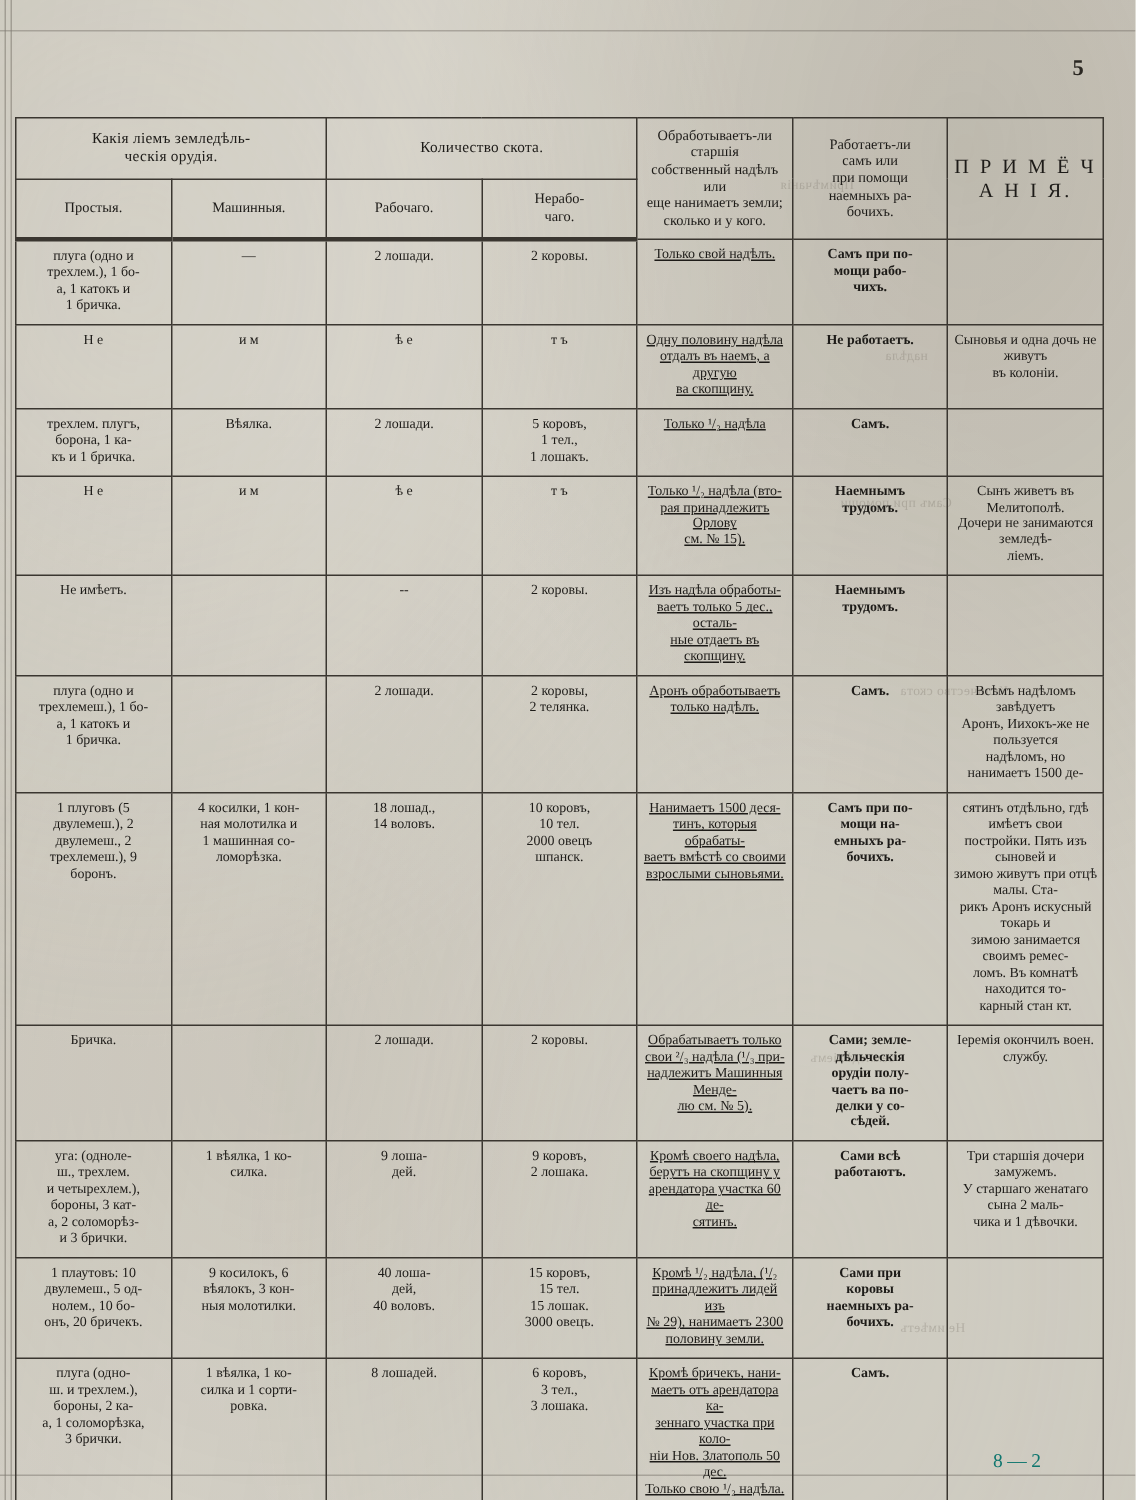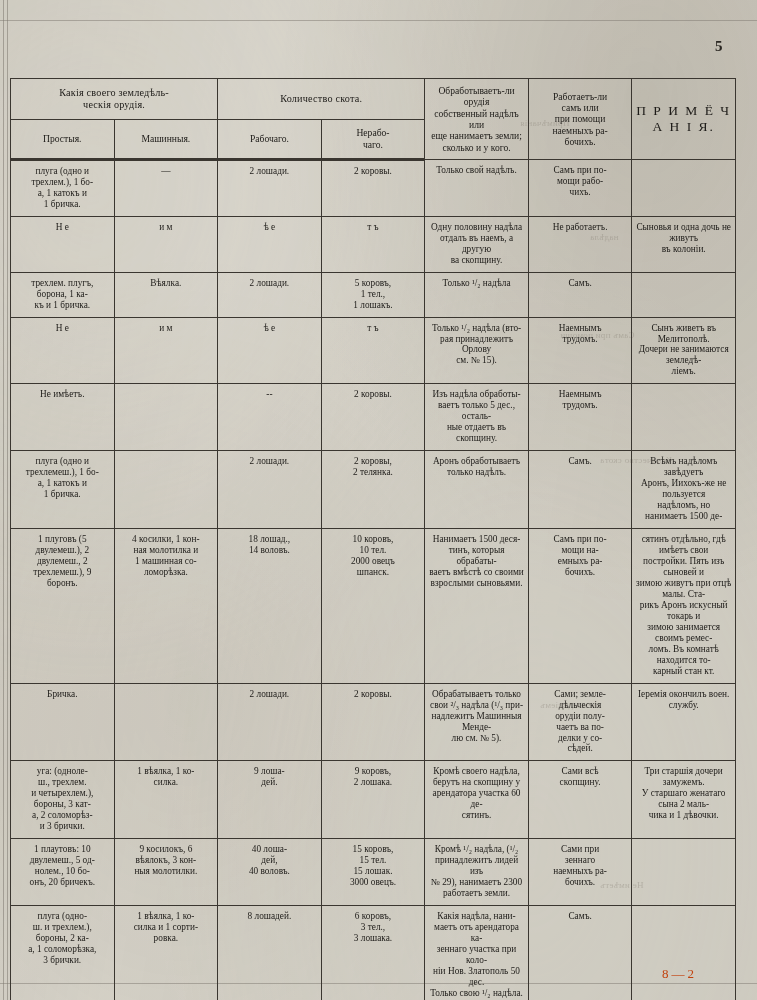--- a/index.html
+++ b/index.html
@@ -26,21 +26,21 @@
   }
   .page{position:absolute;inset:0;}
 
   .folio{
     position:absolute;top:38px;right:34px;
     font-size:15px;font-weight:bold;letter-spacing:.5px;
     color:#2a2722;
   }
   .folio-bottom{
     position:absolute;bottom:18px;right:60px;
-    font-size:13px;letter-spacing:3px;color:#c2410c;
+    font-size:13px;letter-spacing:3px;color:#0f766e;
   }
 
   
   .rule-v{position:absolute;top:0;bottom:0;width:1px;background:#7d7870;opacity:.55;}
   .rule-h{position:absolute;left:0;right:0;height:1px;background:#7d7870;opacity:.5;}
 
   
   .ghost{
     position:absolute;
     color:#8d8madd;
@@ -74,22 +74,22 @@
     padding:6px 3px;
   }
   .hdr-main{font-size:10.2px;letter-spacing:.2px;}
   .hdr-sub{font-size:9.6px;}
   .prim{font-size:13.5px;letter-spacing:2px;font-weight:normal;}
   .thickb{border-bottom:3px solid #3a3630 !important;}
   td.c1{width:90px;text-align:left;padding-left:4px;}
   td.c2{width:92px;}
   td.c3{width:62px;}
   td.c4{width:62px;margin-left:10px;}
-  td.c5{width:118px;}
-  td.c6{width:78px;}
+  td.c5{width:118px;text-decoration:underline;}
+  td.c6{width:78px;font-weight:bold;}
   td.c7{width:216px;text-align:left;padding-left:6px;}
   .ctr{text-align:center;}
 </style>
 </head>
 <body>
 
 <div class="page">
 
   <div class="grain"></div>
 
@@ -104,28 +104,28 @@
   <div class="ghost" style="top:455px;left:600px;">Количество скота</div>
   <div class="ghost" style="top:700px;left:540px;">земледѣліемъ</div>
   <div class="ghost" style="top:880px;left:600px;">Не имѣетъ</div>
 
   <div class="folio">5</div>
 
   <table class="reg">
     <thead>
       <tr>
         <th colspan="2" class="hdr-main">
-          <div>Какія своего земледѣль-</div>
+          <div>Какія ліемъ земледѣль-</div>
           <div>ческія орудія.</div>
         </th>
         <th colspan="2" class="hdr-main">
           <div>Количество скота.</div>
         </th>
         <th rowspan="2" class="hdr-sub">
-          <div>Обработываетъ-ли орудія</div>
+          <div>Обработываетъ-ли старшія</div>
           <div>собственный надѣлъ или</div>
           <div>еще нанимаетъ земли;</div>
           <div>сколько и у кого.</div>
         </th>
         <th rowspan="2" class="hdr-sub">
           <div>Работаетъ-ли</div>
           <div>самъ или</div>
           <div>при помощи</div>
           <div>наемныхъ ра-</div>
           <div>бочихъ.</div>
@@ -401,21 +401,21 @@
             <div>2 лошака.</div>
           </td>
           <td class="c5 ctr">
             <div>Кромѣ своего надѣла,</div>
             <div>берутъ на  скопщину  у</div>
             <div>арендатора участка 60 де-</div>
             <div>сятинъ.</div>
           </td>
           <td class="c6 ctr">
             <div>Сами всѣ</div>
-            <div>скопщину.</div>
+            <div>работаютъ.</div>
           </td>
           <td class="c7">
             <div>Три старшія дочери замужемъ.</div>
             <div>У старшаго женатаго сына 2 маль-</div>
             <div>чика и 1 дѣвочки.</div>
           </td>
         </tr>
         <tr>
           <td class="c1">
             <div>1 плаутовъ: 10</div>
@@ -436,25 +436,25 @@
           <td class="c4 ctr">
             <div>15 коровъ,</div>
             <div>15 тел.</div>
             <div>15 лошак.</div>
             <div>3000 овецъ.</div>
           </td>
           <td class="c5 ctr">
             <div>Кромѣ ¹/₂ надѣла, (¹/₂</div>
             <div>принадлежитъ лидей изъ</div>
             <div>№ 29), нанимаетъ  2300</div>
-            <div>работаетъ земли.</div>
+            <div>половину земли.</div>
           </td>
           <td class="c6 ctr">
             <div>Сами при</div>
-            <div>зеннаго</div>
+            <div>коровы</div>
             <div>наемныхъ ра-</div>
             <div>бочихъ.</div>
           </td>
           <td class="c7">&nbsp;</td>
         </tr>
         <tr>
           <td class="c1">
             <div>плуга   (одно-</div>
             <div>ш. и трехлем.),</div>
             <div>бороны, 2 ка-</div>
@@ -468,21 +468,21 @@
           </td>
           <td class="c3 ctr">
             <div>8 лошадей.</div>
           </td>
           <td class="c4 ctr">
             <div>6 коровъ,</div>
             <div>3 тел.,</div>
             <div>3 лошака.</div>
           </td>
           <td class="c5 ctr">
-            <div>Какія надѣла, нани-</div>
+            <div>Кромѣ бричекъ, нани-</div>
             <div>маетъ отъ арендатора ка-</div>
             <div>зеннаго участка при коло-</div>
             <div>ніи Нов. Златополь 50 дес.</div>
             <div>Только свою ¹/₂ надѣла.</div>
           </td>
           <td class="c6 ctr">
             <div>Самъ.</div>
           </td>
           <td class="c7">&nbsp;</td>
         </tr>

